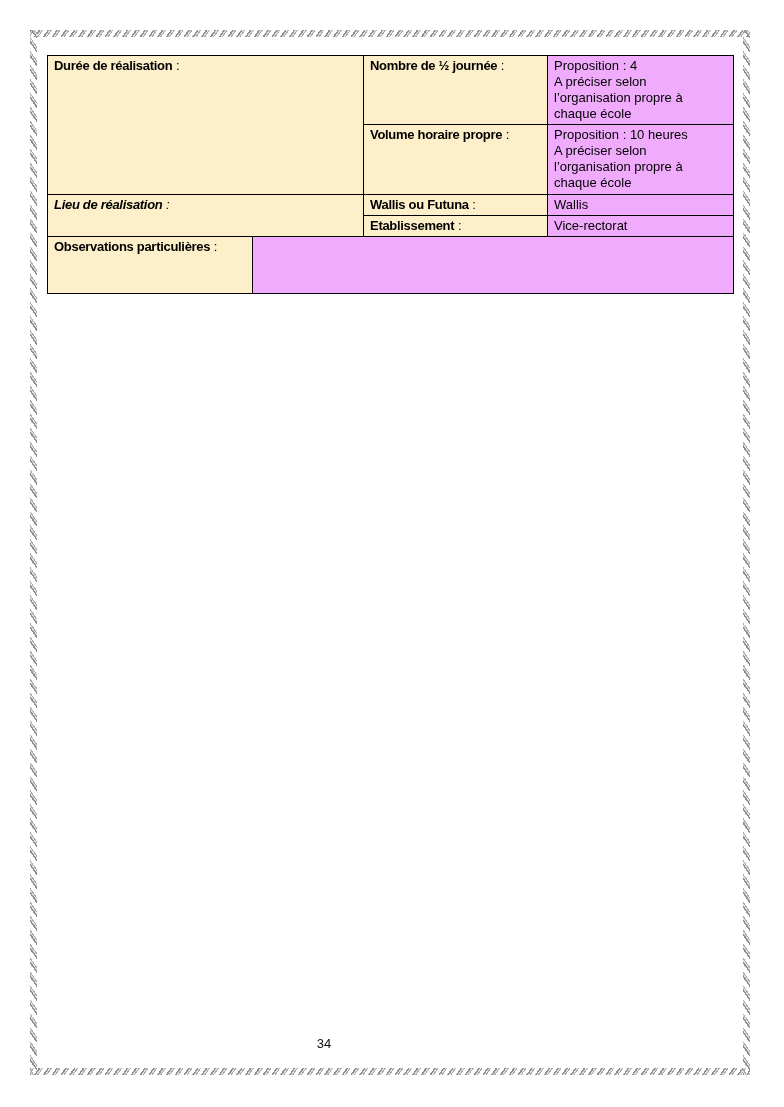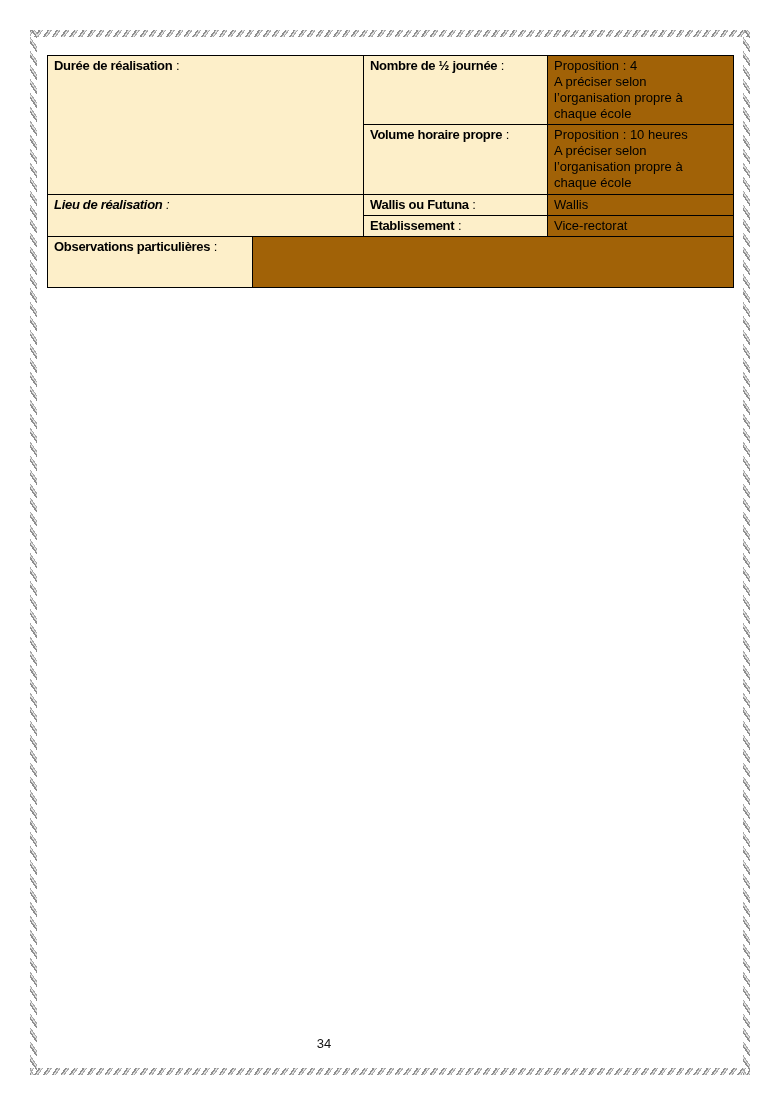--- a/index.html
+++ b/index.html
@@ -55,27 +55,27 @@
     color: #000000;
     overflow: hidden;
   }
   .beige { background: #FDEFC9; }
   .lbl { font-weight: bold; letter-spacing: -0.3px; }
   .colon { font-weight: normal; }
   .label-cell { white-space: nowrap; }
   .duree-cell { padding-top: 15px; padding-left: 9px; }
   .lieu-cell  { vertical-align: bottom; padding-bottom: 3px; padding-left: 9px; font-style: italic; }
   .obs-cell   { vertical-align: middle; padding-left: 9px; }
-  .value-cell { background: #a16207; }
+  .value-cell { background: #f0abfc; }
   .multiline  { white-space: pre-line; }
   .r1 { height: 64px; padding-left: 12px; }
   .r2 { height: 70px; }
   .r3 { height: 19px; }
   .r4 { height: 18px; }
-  .r5 { height: 51px; padding-left: 19px; }
+  .r5 { height: 57px; padding-left: 19px; }
 
   .page-number {
     position: absolute;
     top: 1036px; left: 0;
     width: 648px;
     text-align: center;
     font-size: 13px;
     color: #111111;
   }
 </style>

